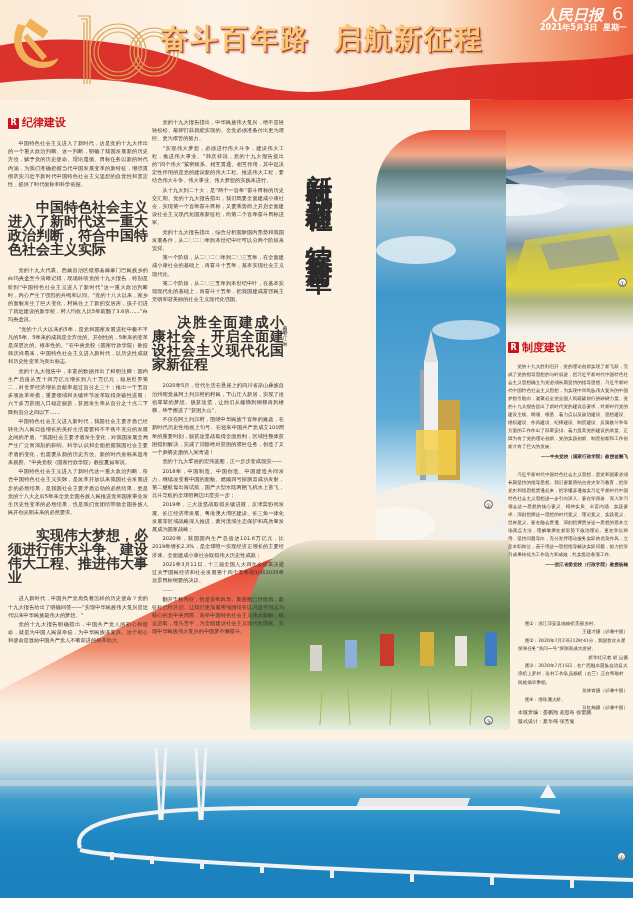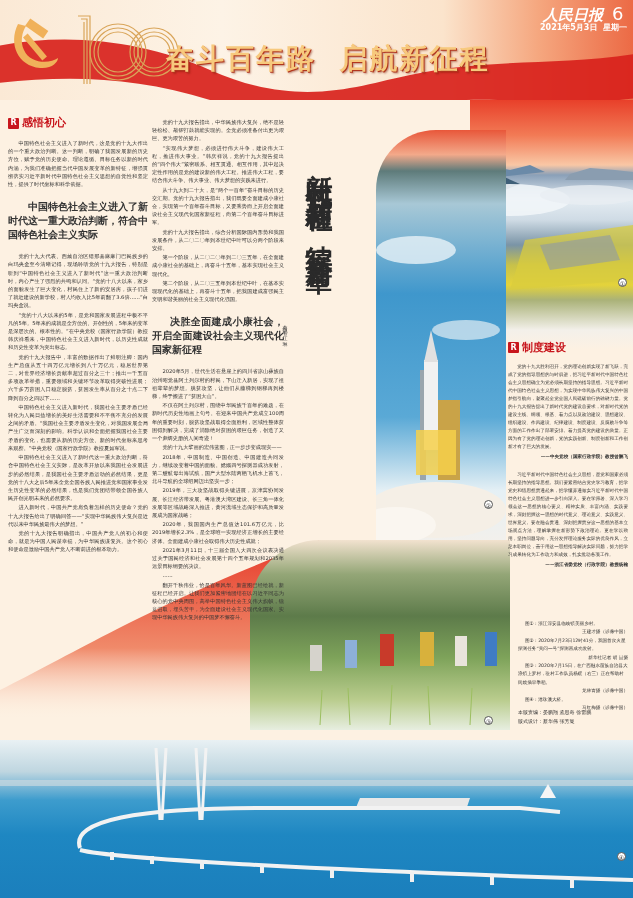--- a/index.html
+++ b/index.html
@@ -19,26 +19,25 @@
   .ribbon {
     position: absolute; left: -20px; top: 30px; width: 700px; height: 90px;
   }
   .party-emblem {
     position: absolute; left: 8px; top: 14px; width: 50px; height: 58px;
   }
   .hundred {
     position: absolute; left: 70px; top: 8px; width: 110px; height: 80px;
   }
   .banner-title {
-    position: absolute; left: 160px; top: 40px;
+    position: absolute; left: 160px; top: 20px;
     font-family: "DejaVu Sans", sans-serif; font-weight: bold;
     font-size: 28px; letter-spacing: 2px; color: #f7c97d;
     text-shadow: 1px 1px 0 #b2361e, 2px 2px 2px rgba(120,20,0,.45);
     white-space: pre;
-    margin-left: 6px;
   }
   .paper-name {
     position: absolute; left: 543px; top: 6px;
     font-family: "DejaVu Serif", serif; font-style: italic; font-weight: bold;
     font-size: 15px; color: #fff;
   }
   .page-no {
     position: absolute; left: 612px; top: 3px;
     font-size: 18px; color: #fff;
   }
@@ -52,21 +51,21 @@
   .section-head {
     display: flex; align-items: center; gap: 3px;
     font-size: 11px; font-weight: bold; color: #c8161d; margin-bottom: 10px;
   }
   .r-badge {
     display: inline-flex; align-items: center; justify-content: center;
     width: 11px; height: 11px; background: #c8161d; color: #fff;
     font-size: 8px; font-weight: bold; border-radius: 1px;
   }
   .subhead {
-    font-size: 10px; font-weight: bold; line-height: 14px; color: #333;
+    font-size: 14px; font-weight: bold; line-height: 14px; color: #333;
     margin: 12px 0 10px; text-indent: 2em;
   }
   .col1 { left: 8px; top: 118px; width: 140px; }
   .col2 { left: 152px; top: 118px; width: 132px; }
   .col2 .subhead { text-indent: 1.8em; }
   .byline {
     position: absolute; left: 280px; top: 320px; width: 8px;
     writing-mode: vertical-rl; font-size: 5px; color: #444; letter-spacing: 2px;
   }
   .main-title {
@@ -227,29 +226,30 @@
         <rect x="570" y="138" width="4" height="10"></rect>
     </g>
     <path d="M540,58 L548,44 L556,58 Z" fill="#f5f5f5"></path>
   </svg>
   <div class="photo-num" style="left:617px;top:112px;">④</div>
 </div>
 
 <div class="col col1">
   <div class="section-head">
     <span class="r-badge">R</span>
-    <span>感悟初心</span>
+    <span>纪律建设</span>
   </div>
   <p>中国特色社会主义进入了新时代，这是党的十九大作出的一个重大政治判断。这一判断，明确了我国发展新的历史方位，赋予党的历史使命、理论遵循、目标任务以新的时代内涵，为我们准确把握当代中国发展变革的新特征，增强贯彻落实习近平新时代中国特色社会主义思想的自觉性和坚定性，提供了时代坐标和科学依据。</p>
   <div class="subhead">中国特色社会主义进入了新时代这一重大政治判断，符合中国特色社会主义实际</div>
   <p>党的十九大代表、西藏自治区错那县麻麻门巴民族乡的白玛央金至今清晰记得，现场聆听党的十九大报告，特别是听到“中国特色社会主义进入了新时代”这一重大政治判断时，内心产生了强烈的共鸣和认同。“党的十八大以来，家乡的面貌发生了巨大变化，村民住上了新的安居房，孩子们进了就近建设的新学校，村人均收入比5年前翻了3.6倍……”白玛央金说。</p>
   <p>“党的十八大以来的5年，是党和国家发展进程中极不平凡的5年。5年来的成就是全方位的、开创性的，5年来的变革是深层次的、根本性的。”在中央党校（国家行政学院）教授韩庆祥看来，中国特色社会主义进入新时代，以历史性成就和历史性变革为突出标志。</p>
   <p>党的十九大报告中，丰富的数据作出了鲜明注脚：国内生产总值从五十四万亿元增长到八十万亿元，稳居世界第二，对世界经济增长贡献率超过百分之三十；推出一千五百多项改革举措，重要领域和关键环节改革取得突破性进展；六千多万贫困人口稳定脱贫，贫困发生率从百分之十点二下降到百分之四以下……</p>
   <p>中国特色社会主义进入新时代，我国社会主要矛盾已经转化为人民日益增长的美好生活需要和不平衡不充分的发展之间的矛盾。“我国社会主要矛盾发生变化，对我国发展全局产生广泛而深刻的影响。科学认识和全面把握我国社会主要矛盾的变化，也需要从新的历史方位、新的时代坐标来思考来观察。”中央党校（国家行政学院）教授夏如军说。</p>
   <p>中国特色社会主义进入了新时代这一重大政治判断，符合中国特色社会主义实际，是改革开放以来我国社会发展进步的必然结果，是我国社会主要矛盾运动的必然结果，更是党的十八大之后5年来全党全国各族人民推进党和国家事业发生历史性变革的必然结果，也是我们党团结带领全国各族人民开创光明未来的必然要求。</p>
+  <div class="subhead">实现伟大梦想，必须进行伟大斗争、建设伟大工程、推进伟大事业</div>
   <p>进入新时代，中国共产党肩负着怎样的历史使命？党的十九大报告给出了明确回答——“实现中华民族伟大复兴是近代以来中华民族最伟大的梦想。”</p>
   <p>党的十九大报告明确指出，中国共产党人的初心和使命，就是为中国人民谋幸福，为中华民族谋复兴。这个初心和使命是激励中国共产党人不断前进的根本动力。</p>
 </div>
 
 <div class="col col2">
   <p>党的十九大报告指出，中华民族伟大复兴，绝不是轻轻松松、敲锣打鼓就能实现的。全党必须准备付出更为艰巨、更为艰苦的努力。</p>
   <p>“实现伟大梦想，必须进行伟大斗争，建设伟大工程，推进伟大事业。”韩庆祥说，党的十九大报告提出的“四个伟大”紧密联系、相互贯通、相互作用，其中起决定性作用的是党的建设新的伟大工程。推进伟大工程，要结合伟大斗争、伟大事业、伟大梦想的实践来进行。</p>
   <p>从十九大到二十大，是“两个一百年”奋斗目标的历史交汇期。党的十九大报告指出，我们既要全面建成小康社会，实现第一个百年奋斗目标，又要乘势而上开启全面建设社会主义现代化国家新征程，向第二个百年奋斗目标进军。</p>
   <p>党的十九大报告指出，综合分析国际国内形势和我国发展条件，从二〇二〇年到本世纪中叶可以分两个阶段来安排。</p>
   <p>第一个阶段，从二〇二〇年到二〇三五年，在全面建成小康社会的基础上，再奋斗十五年，基本实现社会主义现代化。</p>

